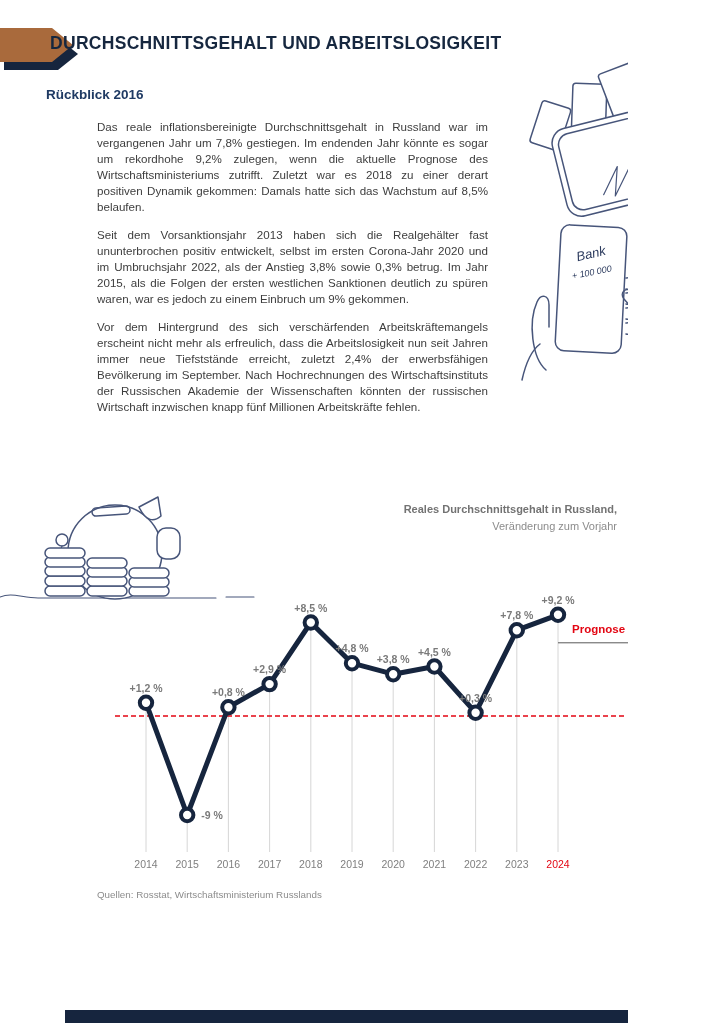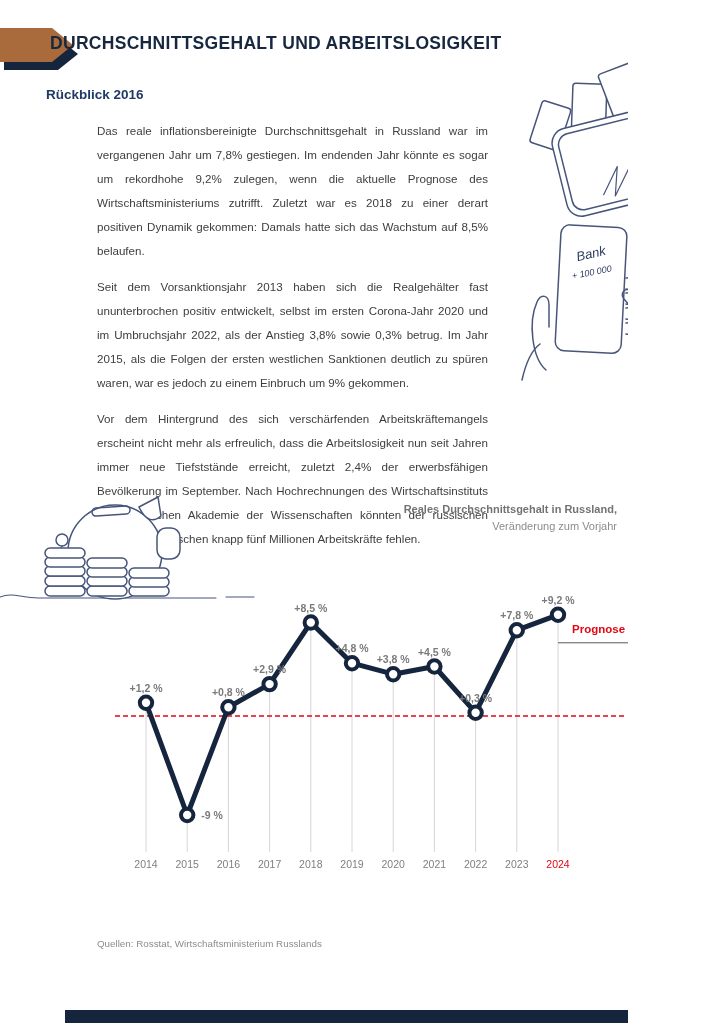--- a/index.html
+++ b/index.html
@@ -1,23 +1,23 @@
 <!DOCTYPE html>
 <html><head>
 <meta charset="utf-8">
 <style>
   html,body{margin:0;padding:0;background:#ffffff;}
   .page{position:relative;width:628px;height:1024px;background:#ffffff;overflow:hidden;
         font-family:"Liberation Sans",sans-serif;}
   .abs{position:absolute;}
   .doc-title{left:50px;top:33px;font-size:17.5px;font-weight:bold;color:#16273f;letter-spacing:.3px;}
   .section-heading{left:46px;top:87px;font-size:13.5px;font-weight:bold;color:#1f3a63;}
-  .body-text{left:97px;top:119px;width:391px;font-size:11.6px;line-height:24px;color:#3d3d3d;text-align:justify;}
+  .body-text{left:97px;top:119px;width:391px;font-size:11.6px;line-height:16px;color:#3d3d3d;text-align:justify;}
   .body-text p{margin:0 0 12px 0;}
-  .sources{left:97px;top:938px;font-size:9.8px;color:#8c8c8c;}
+  .sources{left:97px;top:889px;font-size:9.8px;color:#8c8c8c;}
   .footer-bar{left:65px;top:1010px;width:578px;height:13px;background:#16253e;}
   svg text{font-family:"Liberation Sans",sans-serif;}
   .sketch{stroke:#47557a;fill:none;stroke-width:1.5;stroke-linecap:round;stroke-linejoin:round;}
   .sketch-fill{stroke:#47557a;fill:#ffffff;stroke-width:1.5;stroke-linecap:round;stroke-linejoin:round;}
 </style>
 </head>
 <body>
 
 <div class="page">
 

